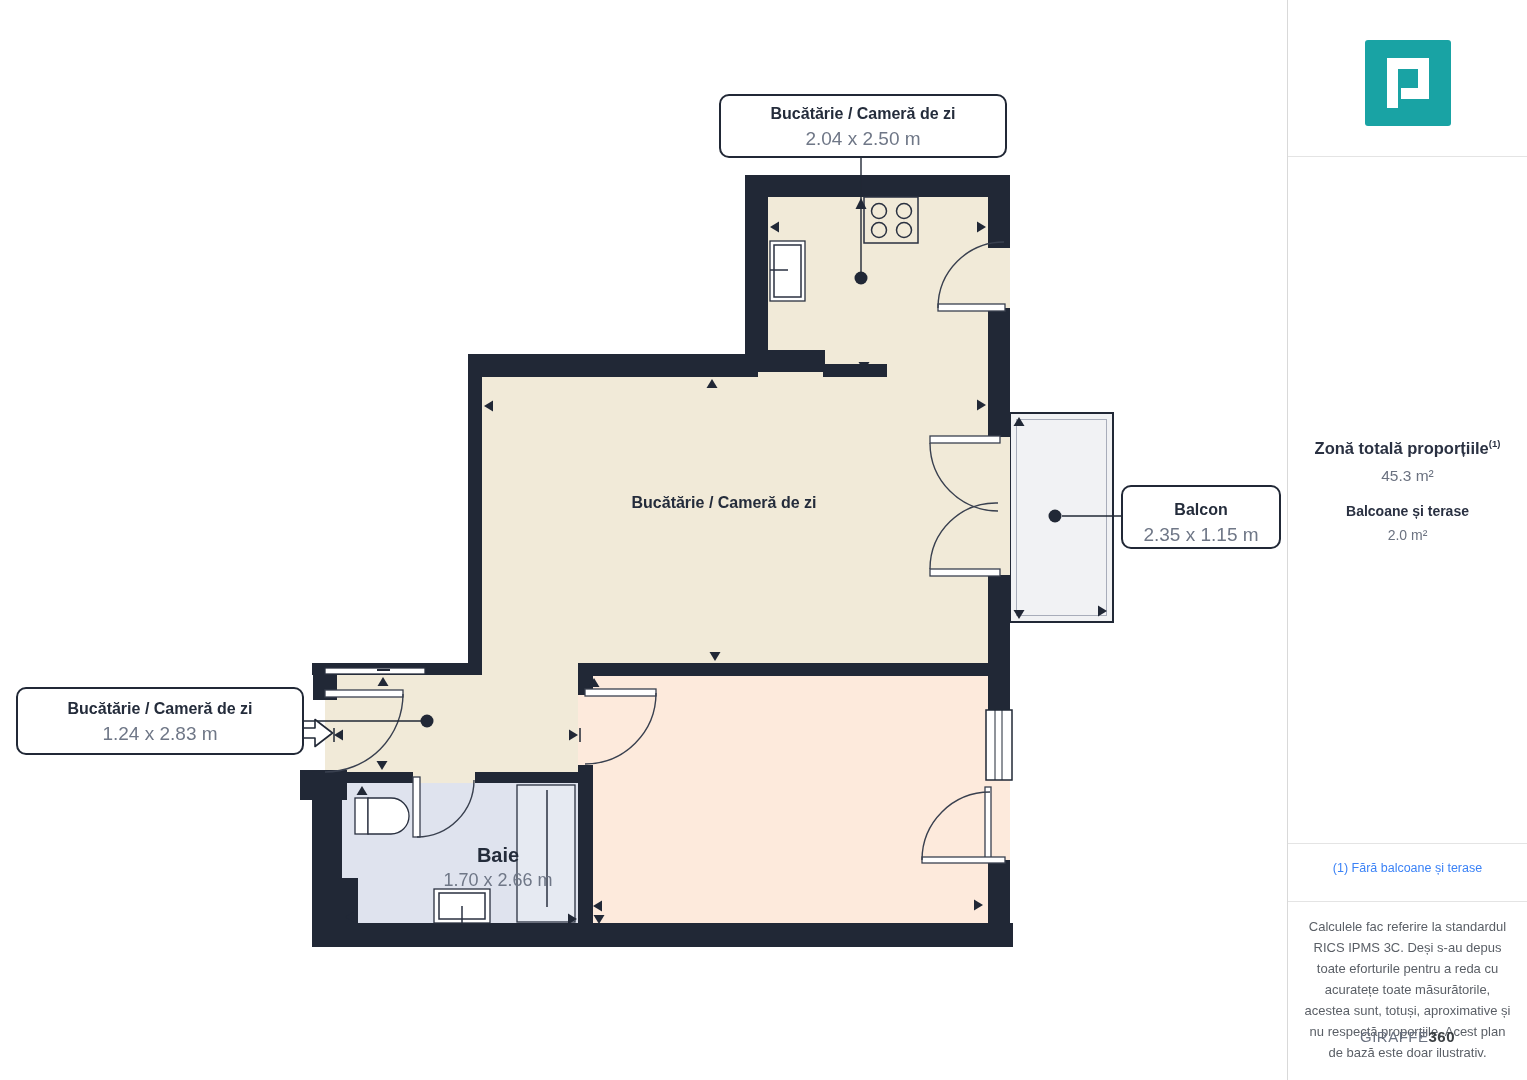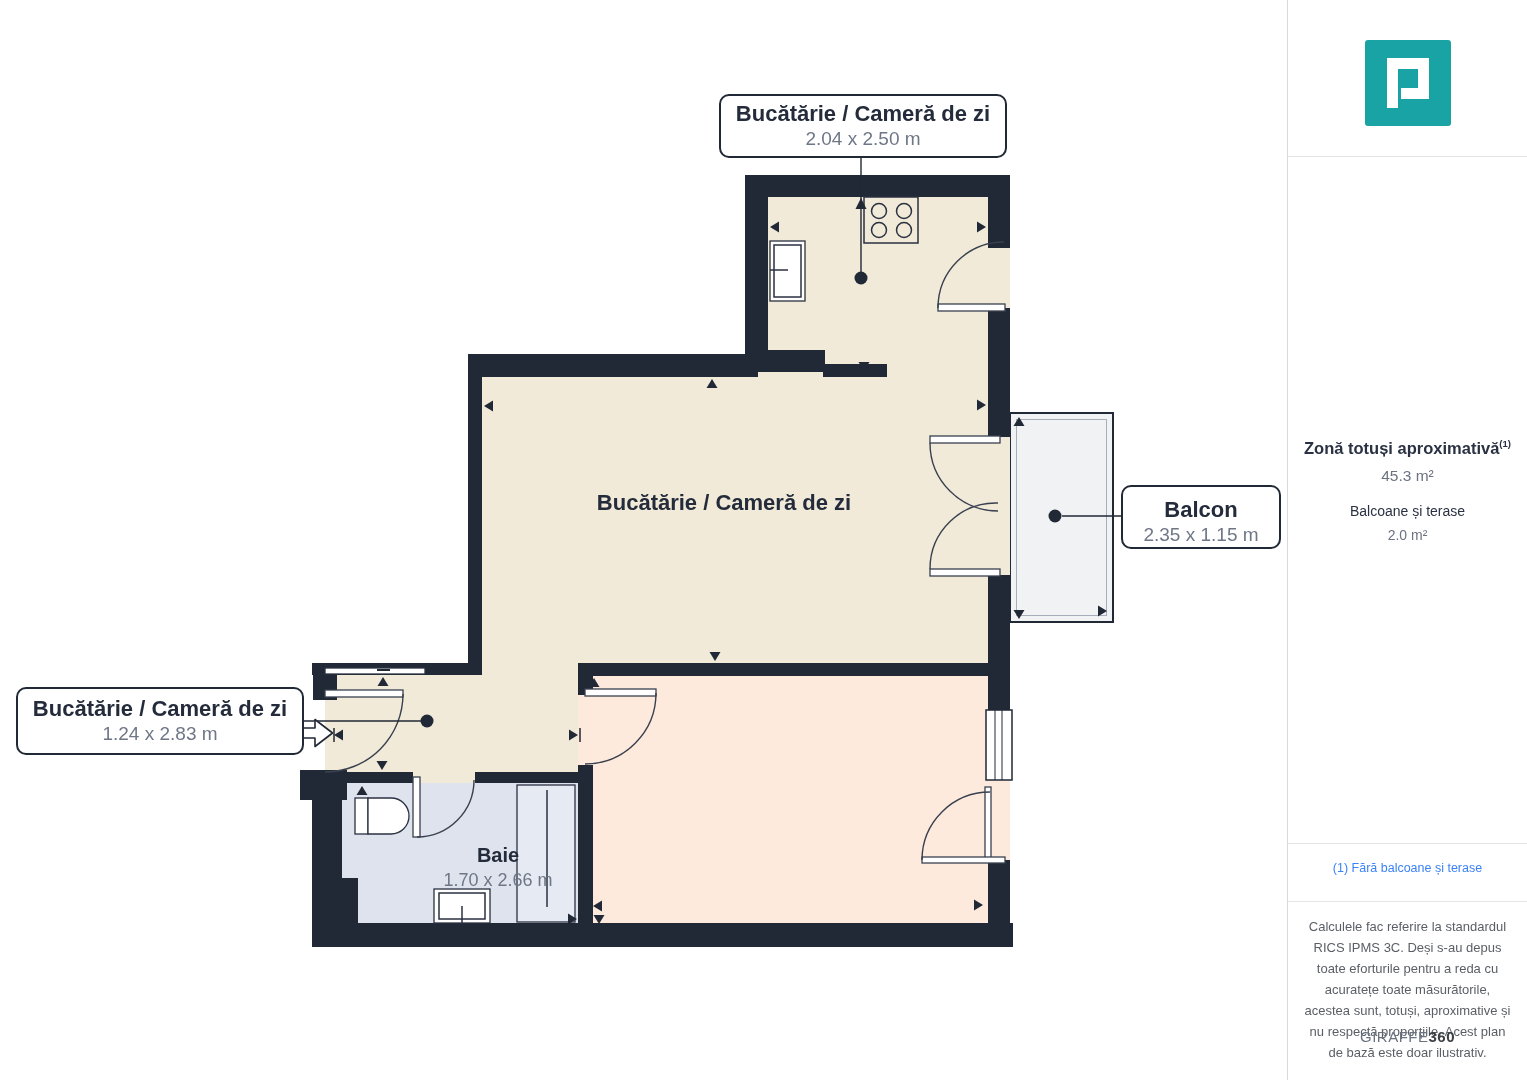--- a/index.html
+++ b/index.html
@@ -20,33 +20,33 @@
   .doorline{stroke:#39404f;stroke-width:1.4;fill:none;}
   .leaf{fill:#fff;stroke:#39404f;stroke-width:1.3;}
   .fixture{fill:none;stroke:#2a3140;stroke-width:1.5;}
   .fixture-white{fill:#fff;stroke:#2a3140;stroke-width:1.3;}
   .leader{stroke:var(--wall);stroke-width:1.4;fill:none;}
   .dot{fill:var(--wall);}
 
   .label-box{position:absolute;background:#fff;border:2px solid var(--wall);border-radius:10px;
              display:flex;flex-direction:column;align-items:center;justify-content:center;text-align:center;}
   .room-label{position:absolute;text-align:center;pointer-events:none;}
-  .lbl-title{font-size:22px;font-weight:700;color:var(--label-title);line-height:26px;}
+  .lbl-title{font-size:16px;font-weight:700;color:var(--label-title);line-height:26px;}
   .lbl-dims{font-size:19px;color:var(--label-dims);line-height:24px;}
   .lbl-title.sm{font-size:20px;}
   .lbl-dims.sm{font-size:18px;}
 
   #sidebar{position:absolute;left:1287px;top:0;width:240px;height:1080px;border-left:1px solid #d9d9d9;box-sizing:border-box;}
   #logo{position:absolute;left:77px;top:40px;width:86px;height:86px;border-radius:3px;background:var(--logo-teal);}
   .hr{position:absolute;left:0;width:100%;border-top:1px solid #e4e4e4;height:0;}
   .sb-text{position:absolute;left:0;width:100%;text-align:center;}
   .sb-total-label{top:438px;font-size:16.5px;font-weight:700;color:#2a3142;}
   .sb-total-label sup{font-size:9.5px;}
   .sb-total-value{top:467px;font-size:15.5px;color:#6b7280;}
-  .sb-balc-label{top:503px;font-size:14px;font-weight:400;color:#2a3142;}
+  .sb-balc-label{top:503px;font-size:14px;font-weight:700;color:#2a3142;}
   .sb-balc-value{top:527px;font-size:14px;color:#6b7280;}
   .sb-footnote{top:861px;font-size:12.5px;color:#3b82f6;}
   .sb-disclaimer{top:916px;box-sizing:border-box;padding:0 13px;font-size:13px;line-height:1.62;color:#5a5f66;}
   .sb-brand{top:1028px;font-size:15px;letter-spacing:.5px;color:#6b7280;}
   .sb-brand b{color:#3c4043;font-weight:700;letter-spacing:.5px;}
 </style>
 </head>
 <body>
 
 <div id="stage">
@@ -237,21 +237,21 @@
           <rect x="22" y="18" width="11" height="50"></rect>
           <rect x="22" y="18" width="42" height="11"></rect>
           <rect x="53" y="18" width="11" height="41"></rect>
           <rect x="36" y="48" width="28" height="11"></rect>
         </g>
       </svg>
     </div>
     <div class="hr" style="top:156px;"></div>
 
     <div class="sb-text sb-total-label">
-      <span>Zonă totuși aproximativă</span><sup>(1)</sup>
+      <span>Zonă totală proporțiile</span><sup>(1)</sup>
     </div>
     <div class="sb-text sb-total-value">45.3 m²</div>
     <div class="sb-text sb-balc-label">Balcoane și terase</div>
     <div class="sb-text sb-balc-value">2.0 m²</div>
 
     <div class="hr" style="top:843px;"></div>
     <div class="sb-text sb-footnote">(1) Fără balcoane și terase</div>
     <div class="hr" style="top:901px;"></div>
     <div class="sb-text sb-disclaimer">Calculele fac referire la standardul RICS IPMS 3C. Deși s-au depus toate eforturile pentru a reda cu acuratețe toate măsurătorile, acestea sunt, totuși, aproximative și nu respectă proporțiile. Acest plan de bază este doar ilustrativ.</div>
     <div class="sb-text sb-brand">

